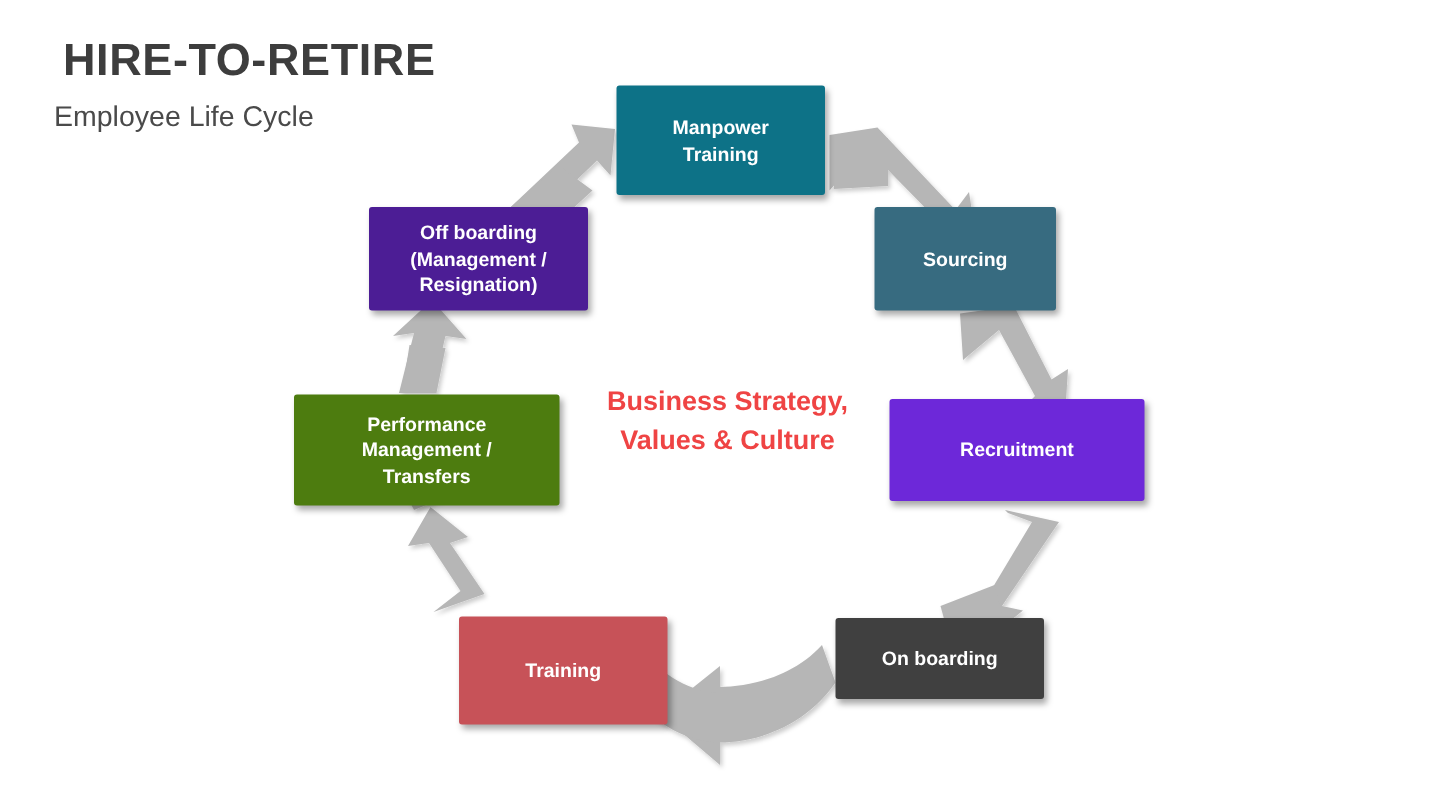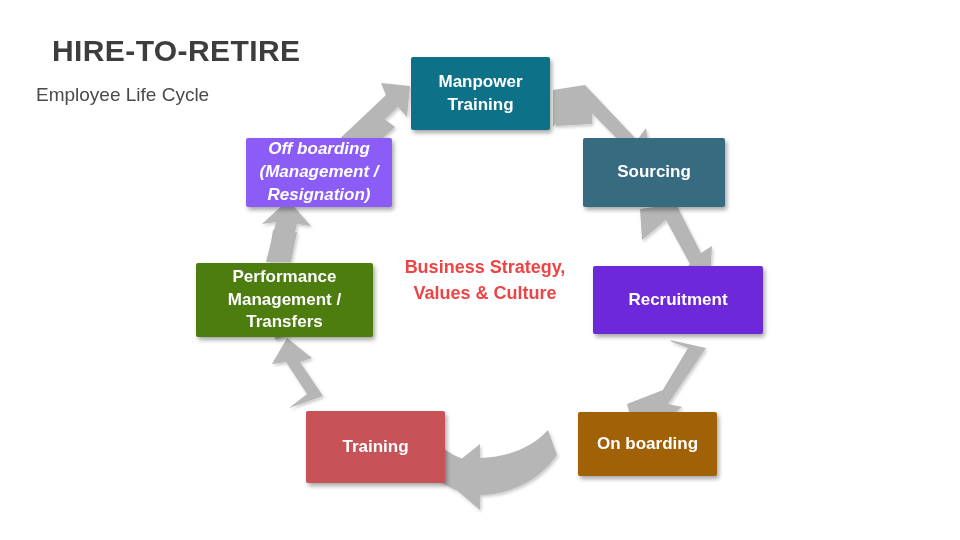--- a/index.html
+++ b/index.html
@@ -30,21 +30,21 @@
     left: 36px;
     top: 18px;
     width: 560px;
   }
   .title {
     font-size: 30px;
     font-weight: bold;
     letter-spacing: 0.4px;
     color: #3d3d3d;
     line-height: 1.12;
-    margin: 16px;
+    margin: 6px;
     white-space: nowrap;
   }
   .subtitle {
     font-size: 19px;
     font-weight: normal;
     color: #4a4a4a;
     line-height: 1.2;
     margin: 10px 0 2px 0;
     white-space: nowrap;
   }
@@ -67,36 +67,36 @@
 
   
   .node {
     position: absolute;
     box-sizing: border-box;
     display: flex;
     align-items: center;
     justify-content: center;
     text-align: center;
     color: #ffffff;
-    font-size: 17px;
+    font-size: 13px;
     font-weight: bold;
     line-height: 1.34;
     border-radius: 2px;
     padding: 4px 6px;
     box-shadow: 2px 3px 4px rgba(0,0,0,0.34);
   }
   .node .label { display: block; }
 
   #node-manpower  { left: 411px; top: 57px;  width: 139px; height: 73px; background: #0d7287; }
-  #node-sourcing  { left: 583px; top: 138px; width: 142px; height: 69px; background: #376b80; }
+  #node-sourcing  { left: 583px; top: 138px; width: 121px; height: 69px; background: #376b80; }
   #node-recruitment { left: 593px; top: 266px; width: 170px; height: 68px; background: #6d28d9; align-items: center; }
-  #node-onboarding { left: 578px; top: 412px; width: 139px; height: 64px; background: #a16207; }
+  #node-onboarding { left: 557px; top: 412px; width: 139px; height: 54px; background: #404040; }
   #node-training  { left: 276px; top: 411px; width: 139px; height: 72px; background: #c75258; margin-left: 30px; }
   #node-performance { left: 196px; top: 263px; width: 177px; height: 74px; background: #4d7c0f; }
-  #node-offboarding { left: 246px; top: 138px; width: 146px; height: 69px; background: #8b5cf6; font-style: italic; }
+  #node-offboarding { left: 246px; top: 138px; width: 146px; height: 69px; background: #4c1d95; }
 
   
   .center-caption {
     position: absolute;
     left: 378px;
     top: 255px;
     width: 214px;
     text-align: center;
     font-size: 18px;
     font-weight: bold;

